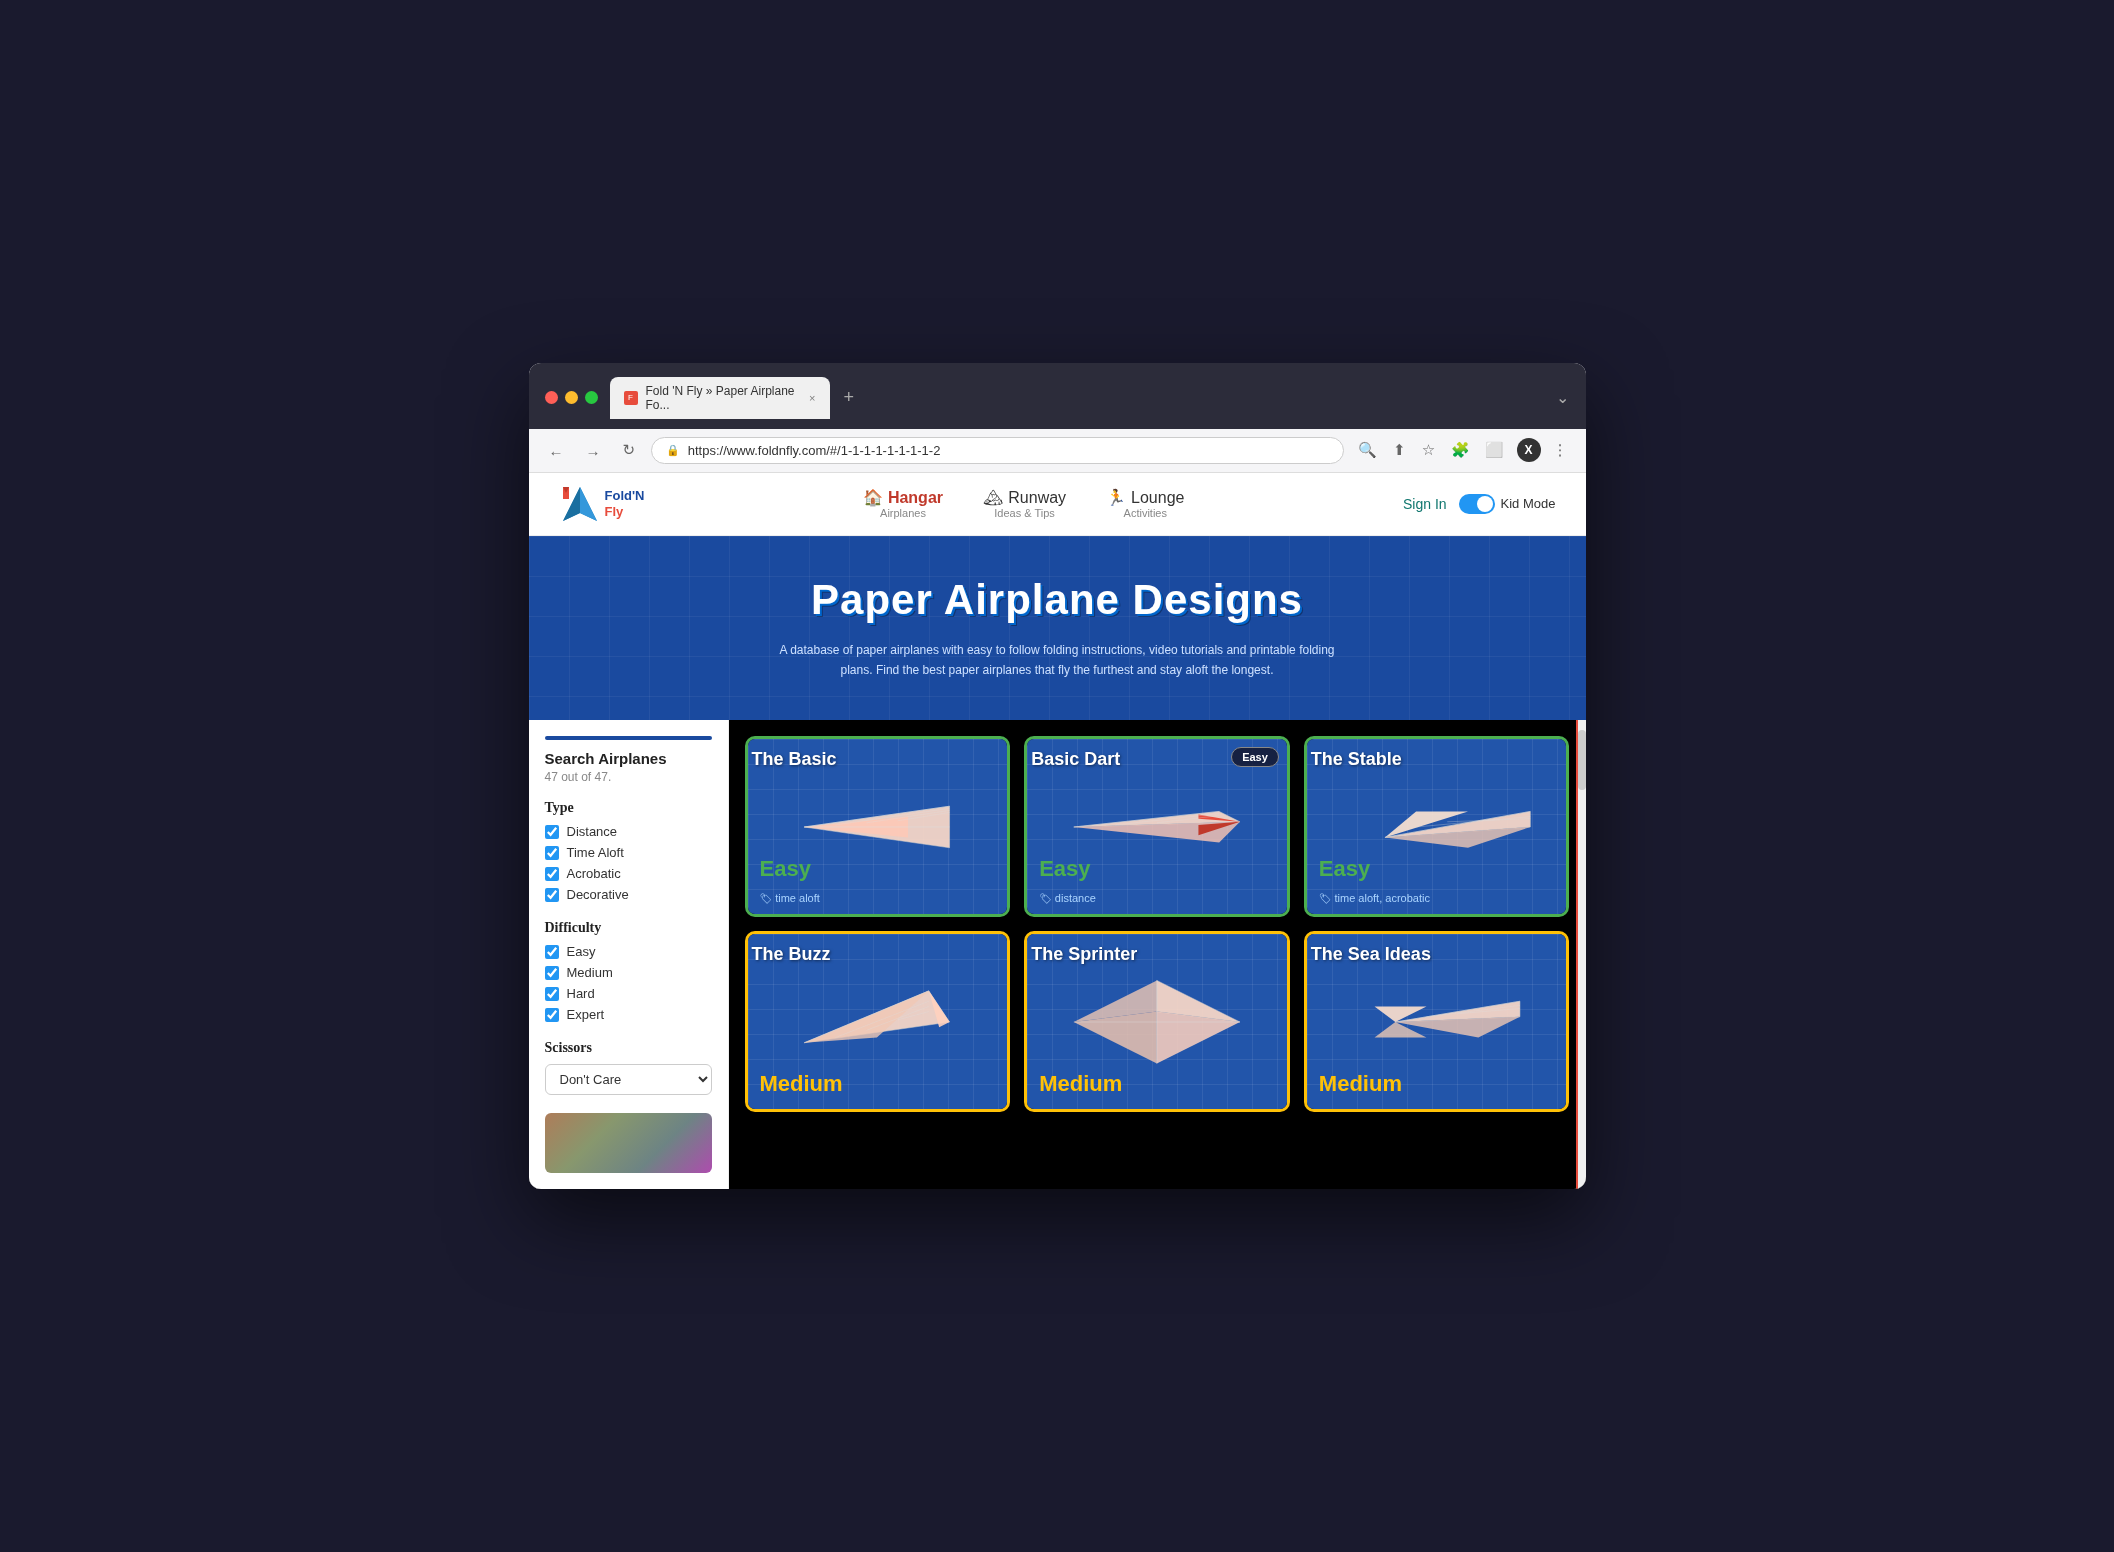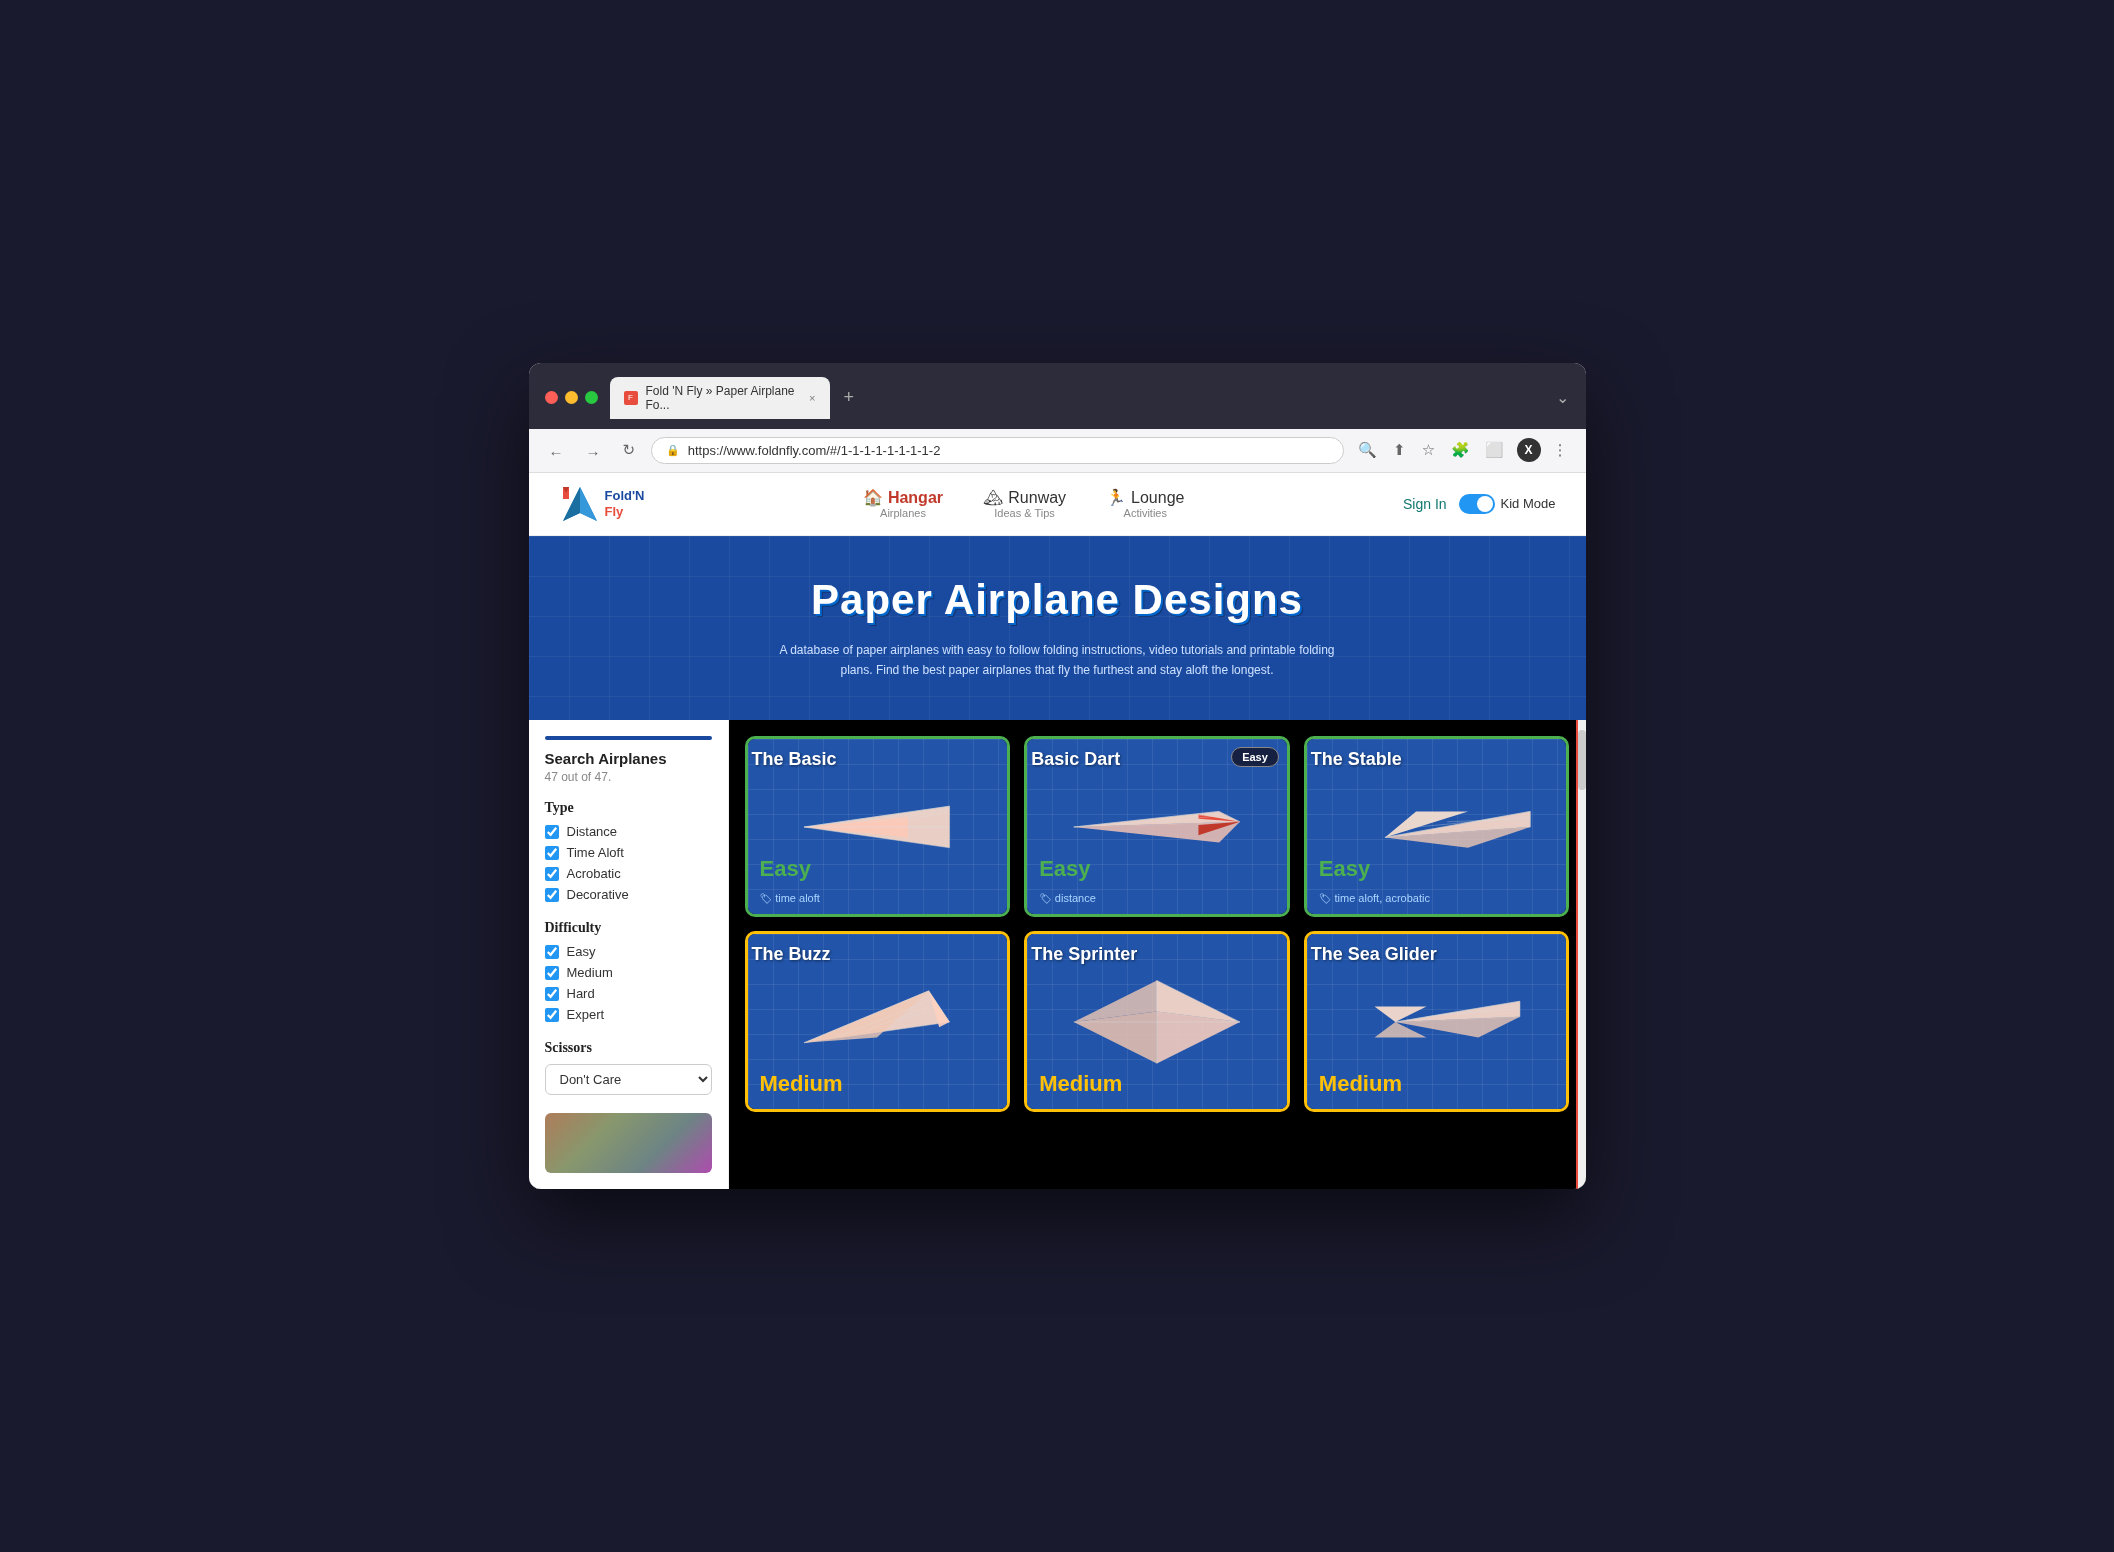--- a/index.html
+++ b/index.html
@@ -736,21 +736,21 @@
                 <line x1="20" y1="60" x2="180" y2="60" stroke="#ddd" stroke-width="0.4"></line>
               </svg>
               <div style="position:absolute;bottom:12px;left:12px;">
                 <span style="font-size:22px;font-weight:800;color:#FFC107;">Medium</span>
               </div>
             </div>
           </div>
 
           <div class="airplane-card medium">
             <div class="card-image">
-              <span class="card-name">The Sea Glider</span>
+              <span class="card-name">The Sea Ideas</span>
               <svg viewBox="0 0 200 120" class="plane-svg">
                 <polygon points="60,60 180,40 180,55" fill="rgba(255,220,200,0.9)" stroke="#ccc" stroke-width="0.5"></polygon>
                 <polygon points="60,60 180,55 140,75" fill="rgba(240,200,180,0.8)"></polygon>
                 <polygon points="60,60 40,45 90,45" fill="rgba(255,225,205,0.9)"></polygon>
                 <polygon points="60,60 40,75 90,75" fill="rgba(235,200,180,0.8)"></polygon>
                 <line x1="60" y1="60" x2="180" y2="40" stroke="#ddd" stroke-width="0.4"></line>
                 <line x1="90" y1="55" x2="180" y2="44" stroke="#ddd" stroke-width="0.3"></line>
                 <line x1="120" y1="52" x2="180" y2="47" stroke="#ddd" stroke-width="0.3"></line>
               </svg>
               <div style="position:absolute;bottom:12px;left:12px;">

